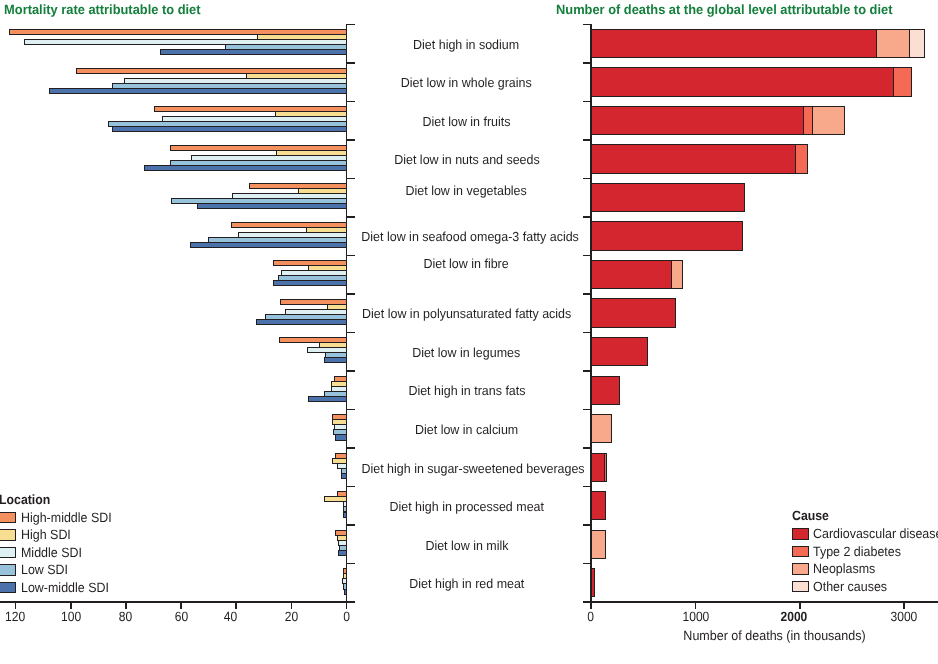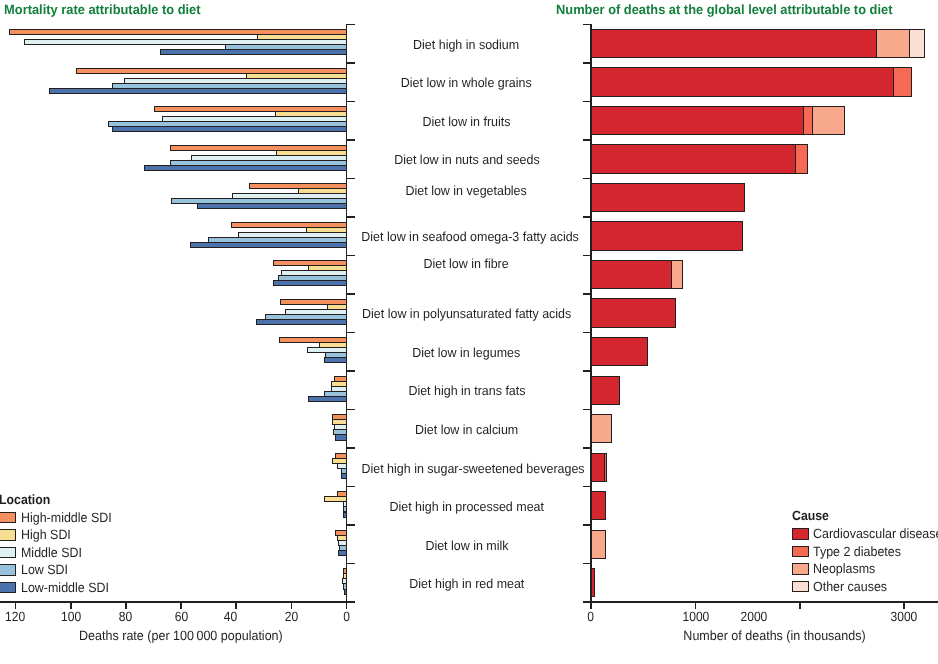--- a/index.html
+++ b/index.html
@@ -178,21 +178,21 @@
       <div class="tick" style="left: 583px; top: 408.633px; width: 7.4px; height: 1.7px;"></div>
       <div class="tick" style="left: 583px; top: 447.147px; width: 7.4px; height: 1.7px;"></div>
       <div class="tick" style="left: 583px; top: 485.66px; width: 7.4px; height: 1.7px;"></div>
       <div class="tick" style="left: 583px; top: 524.173px; width: 7.4px; height: 1.7px;"></div>
       <div class="tick" style="left: 583px; top: 562.687px; width: 7.4px; height: 1.7px;"></div>
       <div class="tick" style="left: 590.3px; top: 602.9px; width: 1.7px; height: 6.6px;"></div>
       <div class="ticklabel" style="left: 551.2px;"><span>0</span></div>
       <div class="tick" style="left: 694.567px; top: 602.9px; width: 1.7px; height: 6.6px;"></div>
       <div class="ticklabel" style="left: 655.467px;"><span>1000</span></div>
       <div class="tick" style="left: 798.834px; top: 602.9px; width: 1.7px; height: 6.6px;"></div>
-      <div class="ticklabel" style="left: 714px;"><span>2000</span></div>
+      <div class="ticklabel" style="left: 754px; font-weight: bold;"><span>2000</span></div>
       <div class="tick" style="left: 903.101px; top: 602.9px; width: 1.7px; height: 6.6px;"></div>
       <div class="ticklabel" style="left: 864.001px;"><span>3000</span></div>
       <div class="bar" style="left: 591.2px; top: 28.9px; width: 285.545px; height: 29.2px; background: rgb(212, 38, 46); z-index: 20;"></div>
       <div class="bar" style="left: 875.745px; top: 28.9px; width: 34.574px; height: 29.2px; background: rgb(248, 168, 139); z-index: 18;"></div>
       <div class="bar" style="left: 909.319px; top: 28.9px; width: 15.8059px; height: 29.2px; background: rgb(251, 223, 210); z-index: 17;"></div>
       <div class="bar" style="left: 591.2px; top: 67.4133px; width: 302.436px; height: 29.2px; background: rgb(212, 38, 46); z-index: 20;"></div>
       <div class="bar" style="left: 892.636px; top: 67.4133px; width: 19.2467px; height: 29.2px; background: rgb(245, 106, 84); z-index: 19;"></div>
       <div class="bar" style="left: 591.2px; top: 105.927px; width: 212.975px; height: 29.2px; background: rgb(212, 38, 46); z-index: 20;"></div>
       <div class="bar" style="left: 803.175px; top: 105.927px; width: 10.0712px; height: 29.2px; background: rgb(245, 106, 84); z-index: 19;"></div>
       <div class="bar" style="left: 812.246px; top: 105.927px; width: 32.6972px; height: 29.2px; background: rgb(248, 168, 139); z-index: 18;"></div>
@@ -224,21 +224,20 @@
       <div class="catlabel" style="top: 306.45px;"><span>Diet low in polyunsaturated fatty acids</span></div>
       <div class="catlabel" style="top: 344.963px;"><span>Diet low in legumes</span></div>
       <div class="catlabel" style="top: 383.477px;"><span>Diet high in trans fats</span></div>
       <div class="catlabel" style="top: 421.99px;"><span>Diet low in calcium</span></div>
       <div class="catlabel" style="top: 460.503px;"><span>Diet high in sugar-sweetened beverages</span></div>
       <div class="catlabel" style="top: 499.017px;"><span>Diet high in processed meat</span></div>
       <div class="catlabel" style="top: 537.53px;"><span>Diet low in milk</span></div>
       <div class="catlabel" style="top: 576.043px;"><span>Diet high in red meat</span></div>
     </div>
 
-  <div class="axtitle" id="left-x-axis-title"><span>Deaths rate (per 100 000 population)</span></div>
   <div class="axtitle" id="right-x-axis-title"><span>Number of deaths (in thousands)</span></div>
 
   <div class="legend" id="location-legend">
     <div class="legend-title"><span>Location</span></div>
   <div class="legend-row" style="top: 17.8px;">
         <div class="swatch" style="background: rgb(244, 144, 94);"></div>
         <div class="legend-label">High-middle SDI</div>
       </div>
       <div class="legend-row" style="top: 35.3px;">
         <div class="swatch" style="background: rgb(248, 222, 146);"></div>

